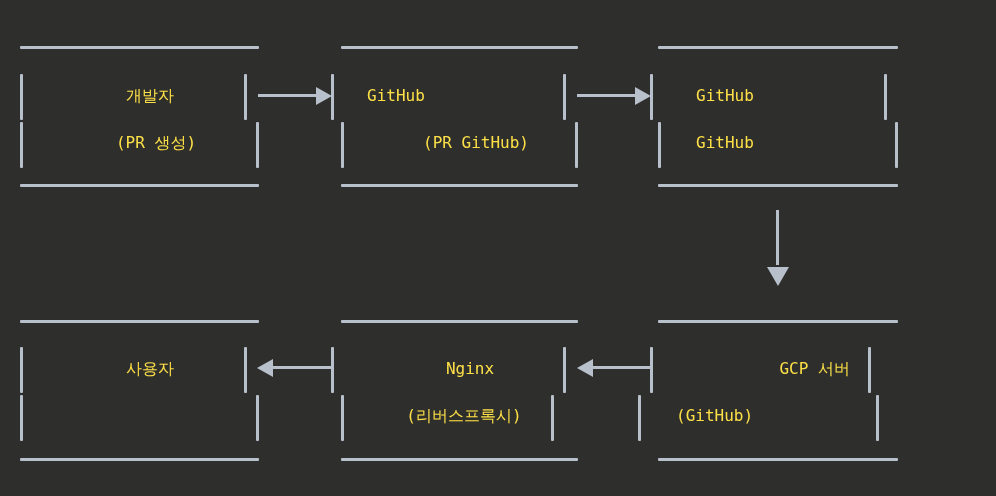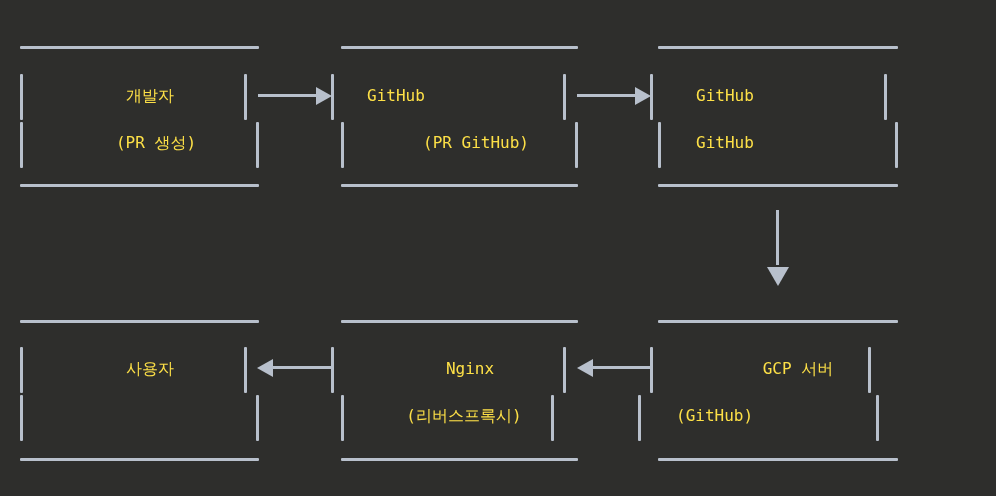--- a/index.html
+++ b/index.html
@@ -161,17 +161,17 @@
     <div class="arrow-head-left" style="left:577px; top:359px;"></div>
   </div>
 
   <div>
     <div class="hline" style="left:658px; top:320px; width:240px;"></div>
     <div class="hline" style="left:658px; top:458px; width:240px;"></div>
     <div class="vseg" style="left:650px; top:347px; height:46px;"></div>
     <div class="vseg" style="left:638px; top:395px; height:46px;"></div>
     <div class="vseg" style="left:868px; top:347px; height:46px;"></div>
     <div class="vseg" style="left:876px; top:395px; height:46px;"></div>
-    <div class="node-text" style="left:680px; top:345px; width:200px; text-align:center;">GCP 서버</div>
+    <div class="node-text" style="left:632px; top:345px; width:200px; text-align:right;">GCP 서버</div>
     <div class="node-text" style="left:658px; top:392px; width:218px; text-align:left;">(GitHub)</div>
   </div>
 
 </div>
 
 </body></html>

